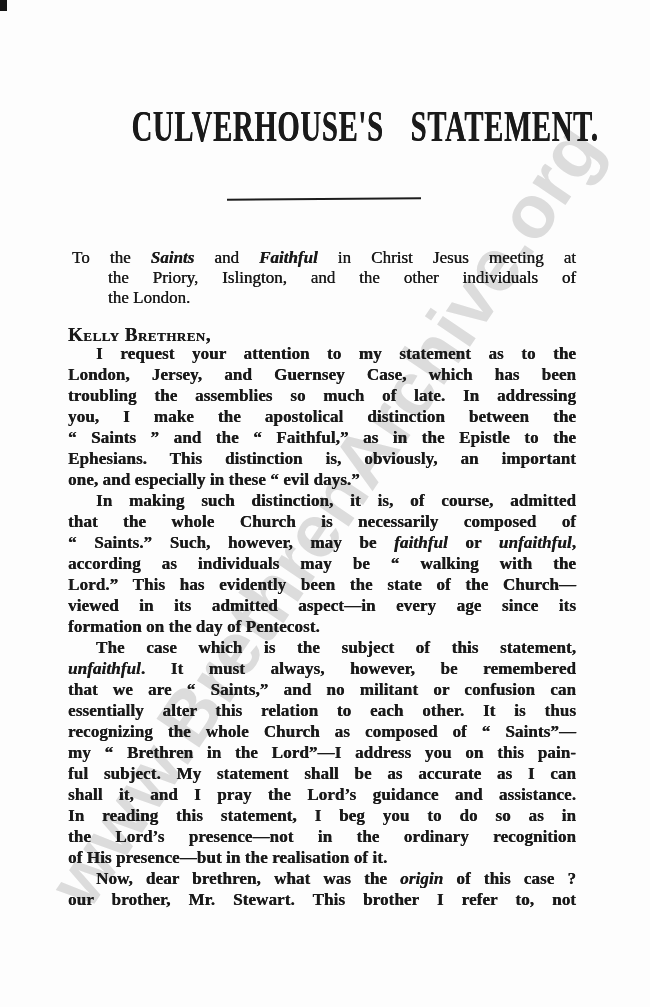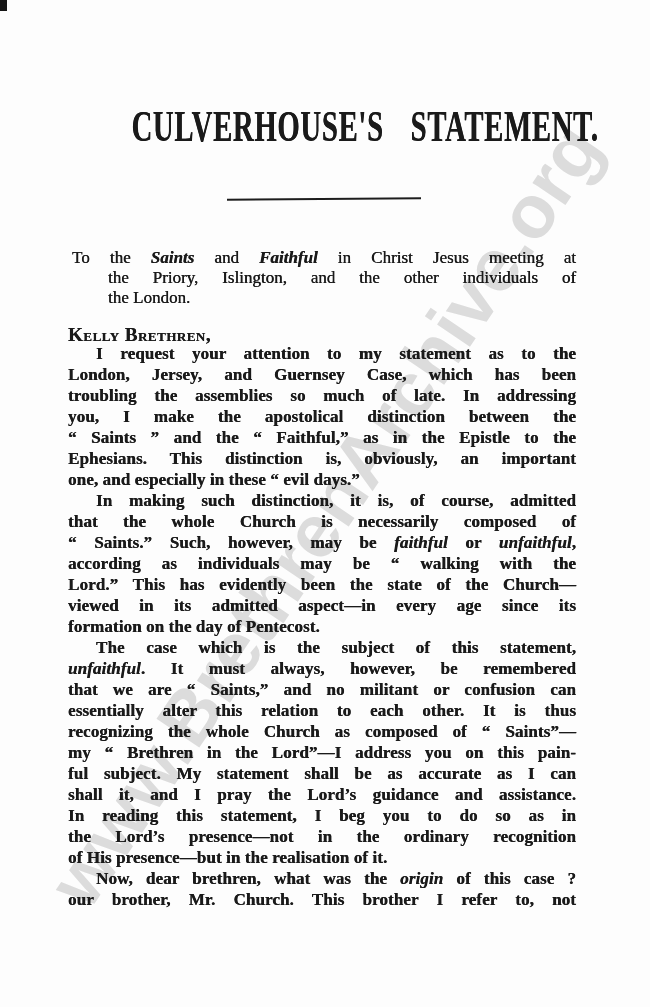--- a/index.html
+++ b/index.html
@@ -163,18 +163,18 @@
           <div class="line j">recognizing the whole Church as composed of “ Saints”—</div>
           <div class="line j">my “ Brethren in the Lord”—I address you on this pain-</div>
           <div class="line j">ful subject.  My statement shall be as accurate as I can</div>
           <div class="line j">shall it, and I pray the Lord’s guidance and assistance.</div>
           <div class="line j">In reading this statement, I beg you to do so as in</div>
           <div class="line j">the Lord’s presence—not in the ordinary recognition</div>
           <div class="line">of His presence—but in the realisation of it.</div>
         </div>
         <div class="para">
           <div class="line j ind">Now, dear brethren, what was the <i>origin</i> of this case ?</div>
-          <div class="line j">our brother, Mr. <b>Church.</b>  This brother I refer to, not</div>
+          <div class="line j">our brother, Mr. <b>Stewart.</b>  This brother I refer to, not</div>
         </div>
       </div>
 
   </div>
 </div>
 
 </body></html>

